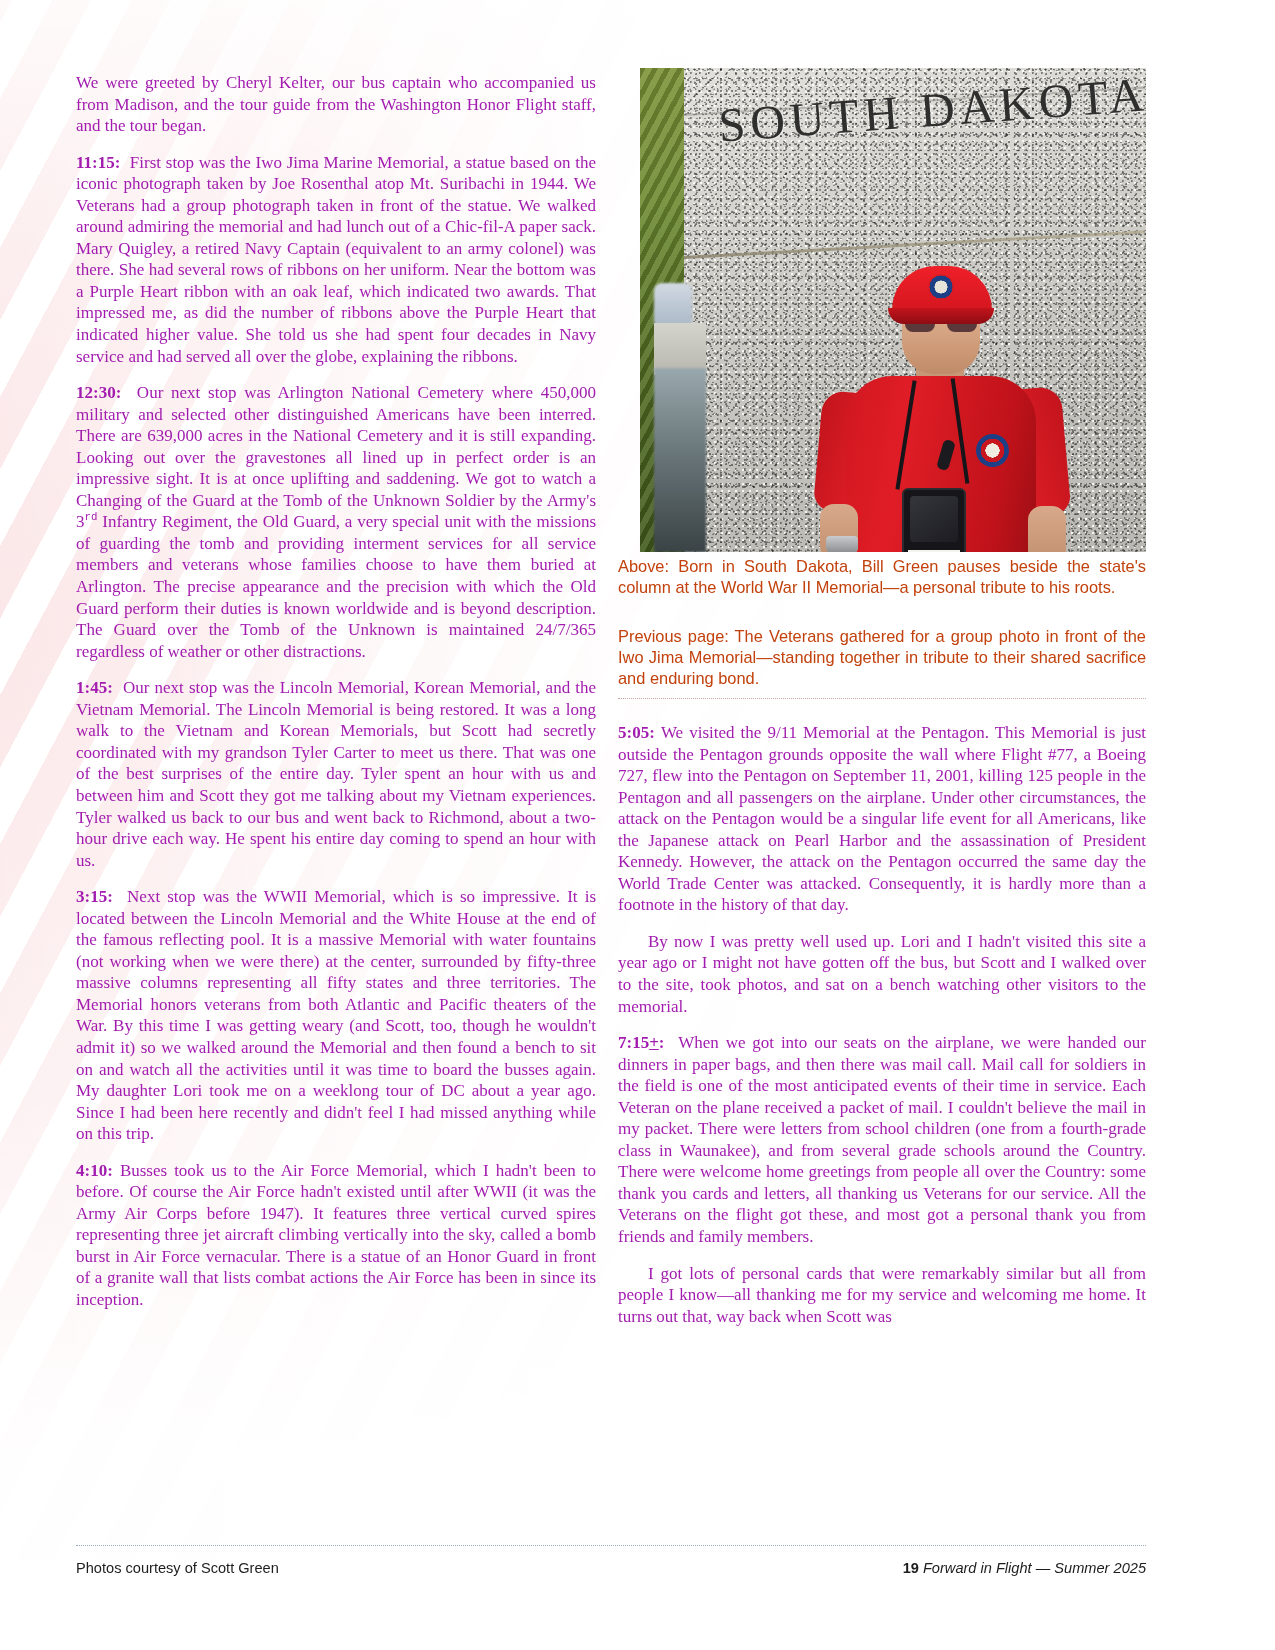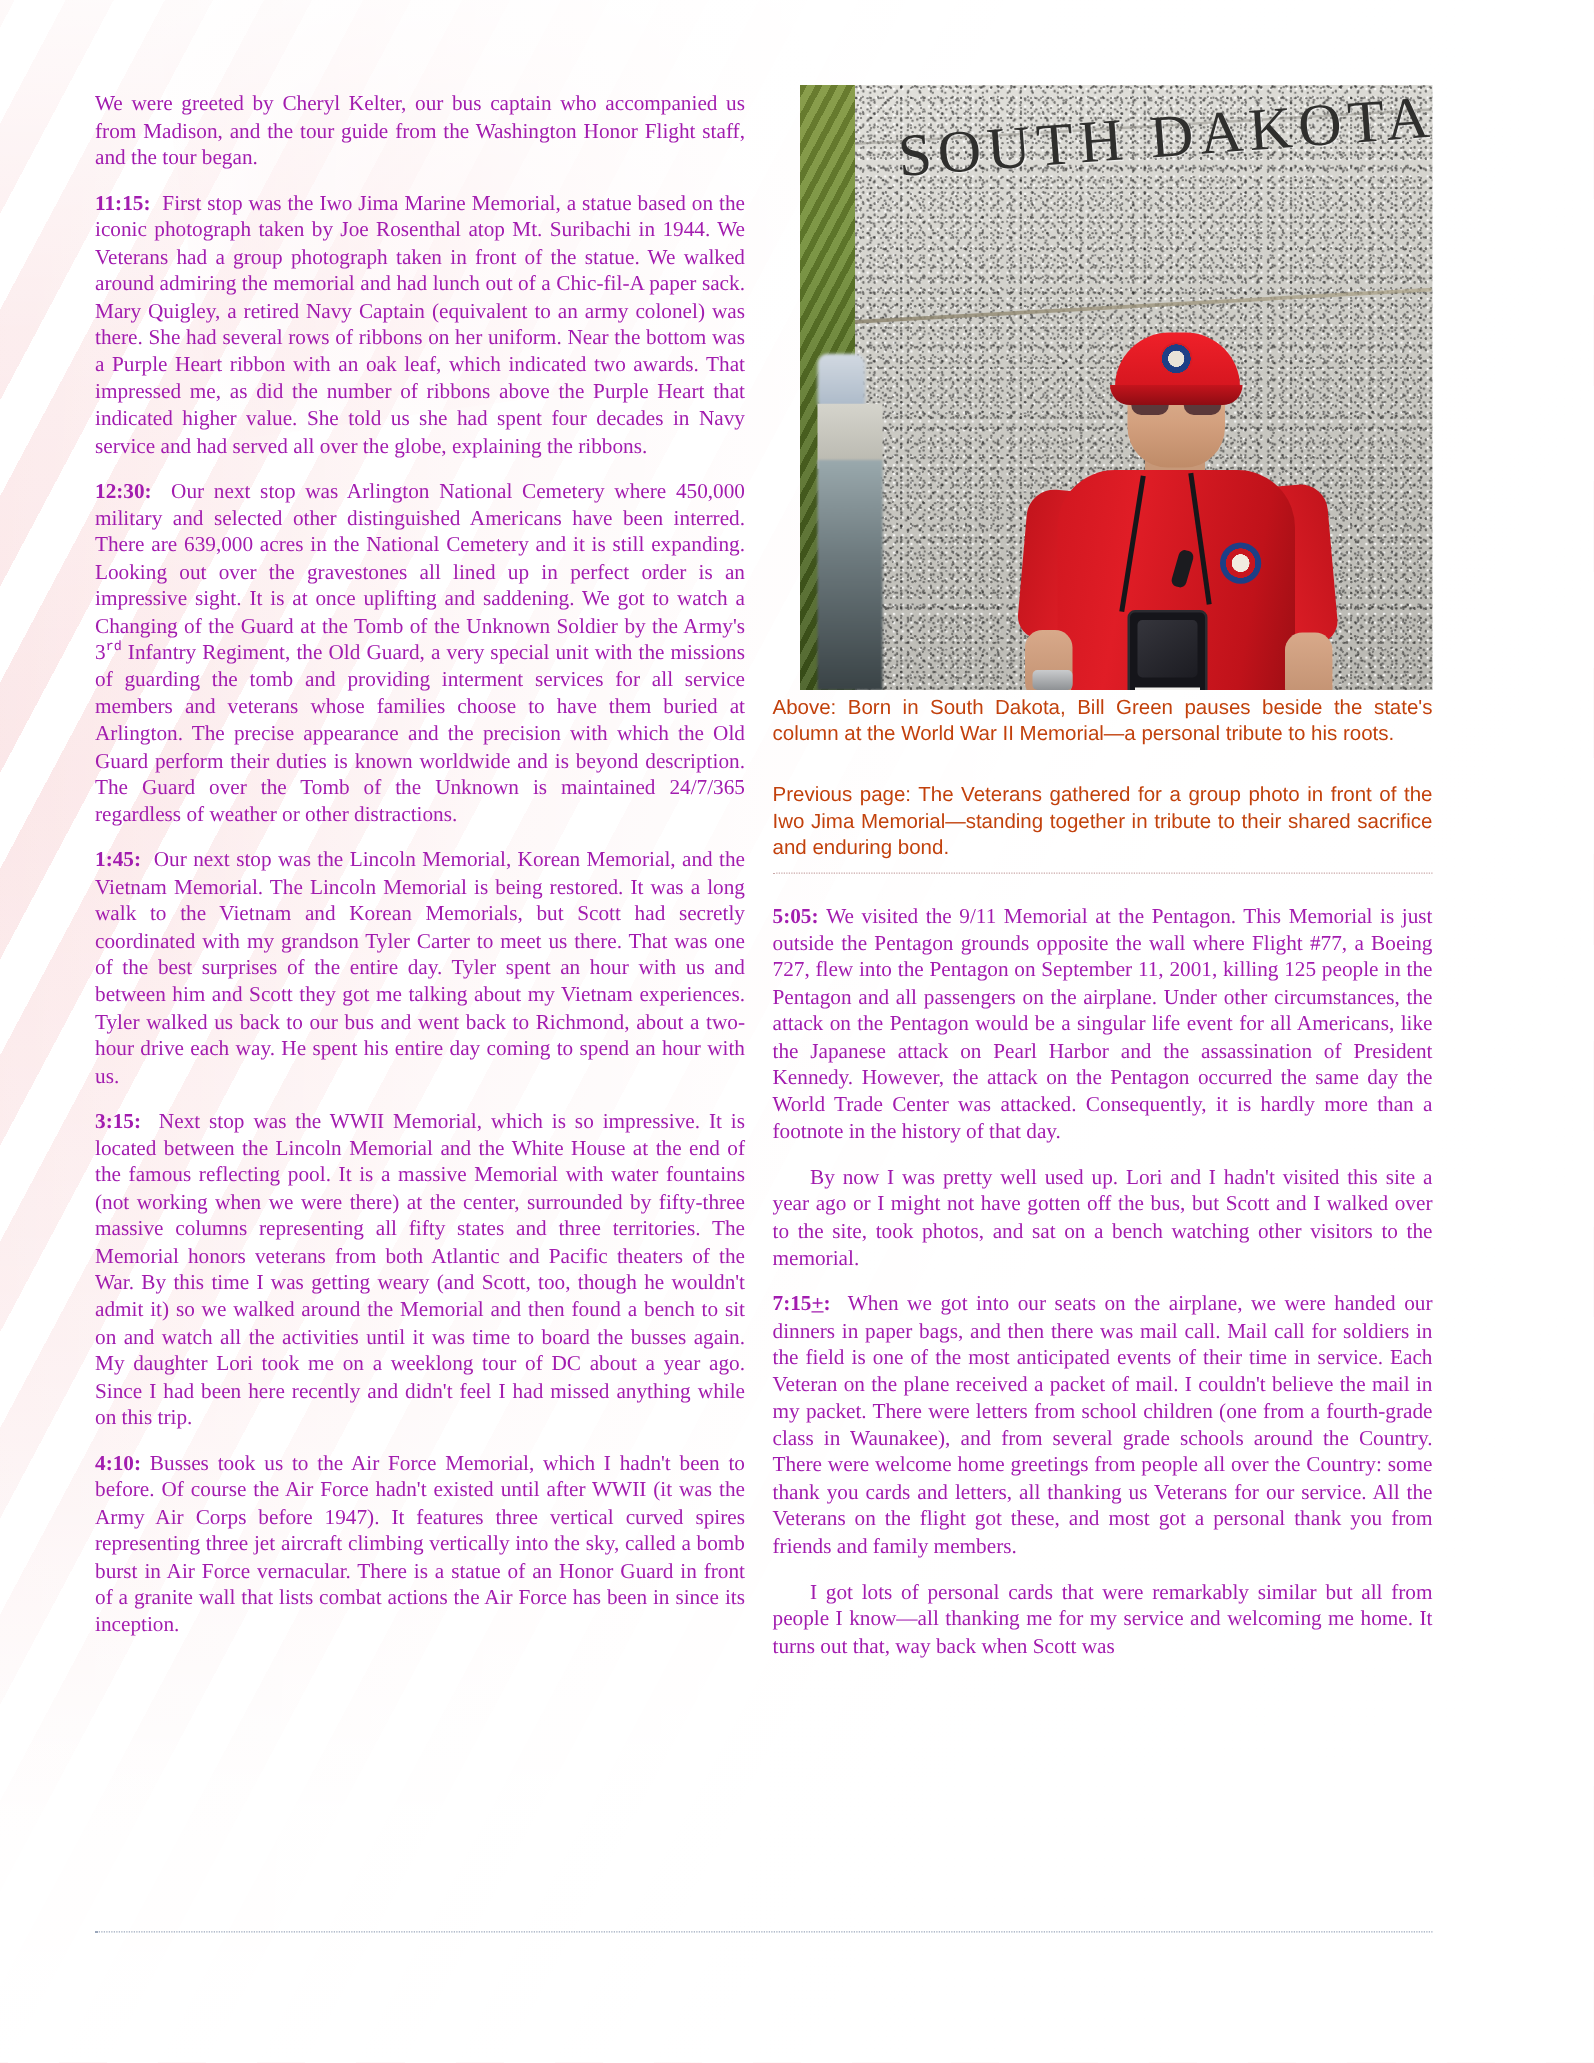--- a/index.html
+++ b/index.html
@@ -372,14 +372,18 @@
     <p class="para indent">By now I was pretty well used up. Lori and I hadn't visited this site a year ago or I might not have gotten off the bus, but Scott and I walked over to the site, took photos, and sat on a bench watching other visitors to the memorial.</p>
 
 
     <p class="para"><span class="lead">7:15</span><span class="lead uline">+</span><span class="lead">:</span>&nbsp;&nbsp;<span>When we got into our seats on the airplane, we were handed our dinners in paper bags, and then there was mail call. Mail call for soldiers in the field is one of the most anticipated events of their time in service. Each Veteran on the plane received a packet of mail. I couldn't believe the mail in my packet. There were letters from school children (one from a fourth-grade class in Waunakee), and from several grade schools around the Country. There were welcome home greetings from people all over the Country: some thank you cards and letters, all thanking us Veterans for our service. All the Veterans on the flight got these, and most got a personal thank you from friends and family members.</span></p>
 
     <p class="para indent">I got lots of personal cards that were remarkably similar but all from people I know—all thanking me for my service and welcoming me home. It turns out that, way back when Scott was</p>
 
   </div>
 
   <div id="footer-rule"></div>
+  <div id="footer">
+    <span id="footer-left">Photos courtesy of Scott Green</span>
+    <span id="footer-right"><span id="footer-page">19</span> <span>Forward in Flight — Summer 2025</span></span>
+  </div>
 
 </div>
 
 </body></html>

